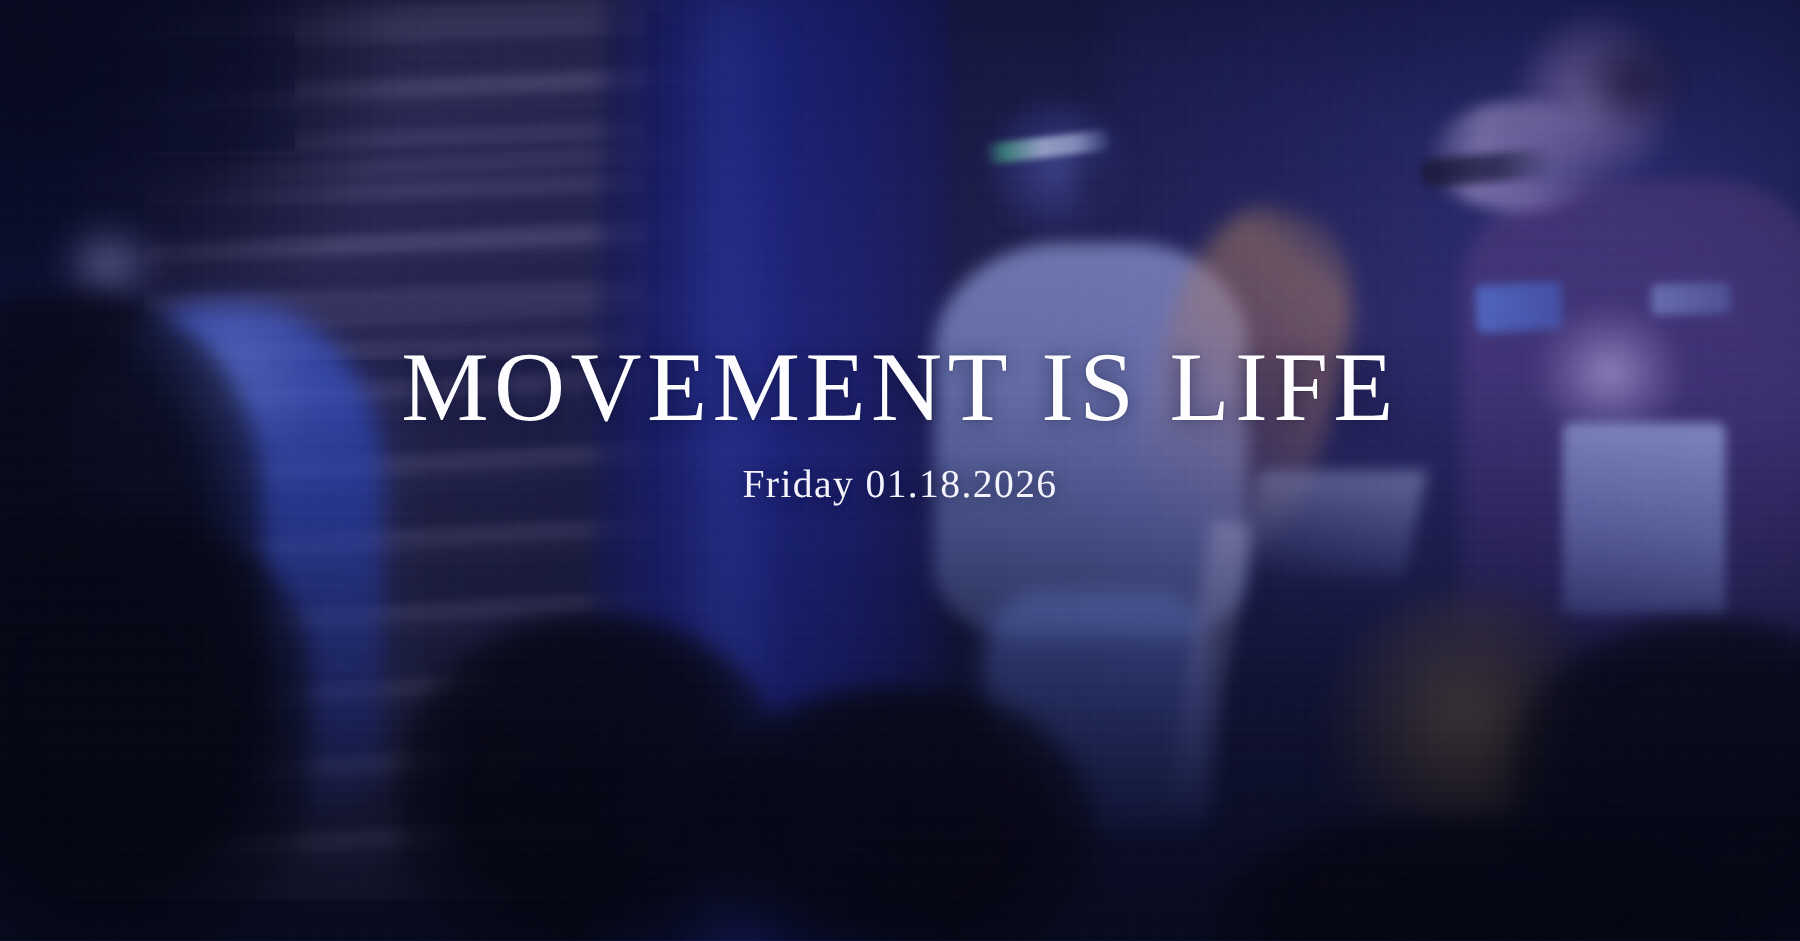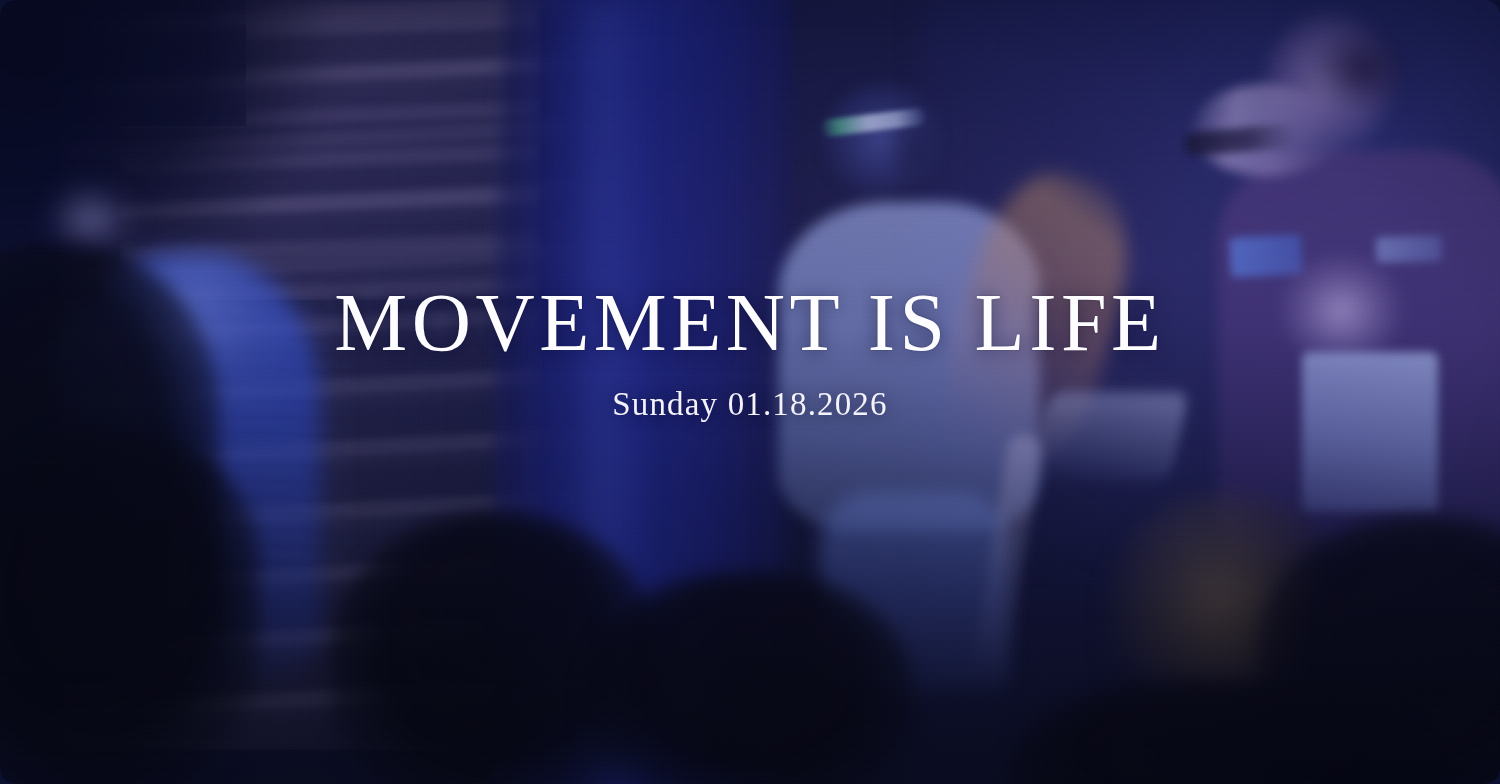--- a/index.html
+++ b/index.html
@@ -1,16 +1,16 @@
 <!DOCTYPE html>
 <html><head>
 <meta charset="utf-8">
 <title>Movement Is Life</title>
 <style>
-  * { margin:0; padding:0; box-sizing:border-box;border-radius:15px; }
+  * { margin:0; padding:0; box-sizing:border-box; }
   html, body {
     width:1500px; height:784px;
     overflow:hidden;
     background:#0b1030;
     font-family:"Liberation Serif", serif;
   }
 
   #slide {
     position:relative;
     width:1500px; height:784px;
@@ -403,16 +403,16 @@
     <div class="sil sil-6"></div>
 
     <div class="grade-cool"></div>
     <div class="grade-violet"></div>
     <div class="vignette"></div>
     <div class="grain"></div>
   </div>
 
   <div class="text-block">
     <div class="headline">MOVEMENT IS LIFE</div>
-    <div class="subline">Sunday 01.18.2026</div>
+    <div class="subline">Friday 01.18.2026</div>
   </div>
 
 </div>
 
 </body></html>

